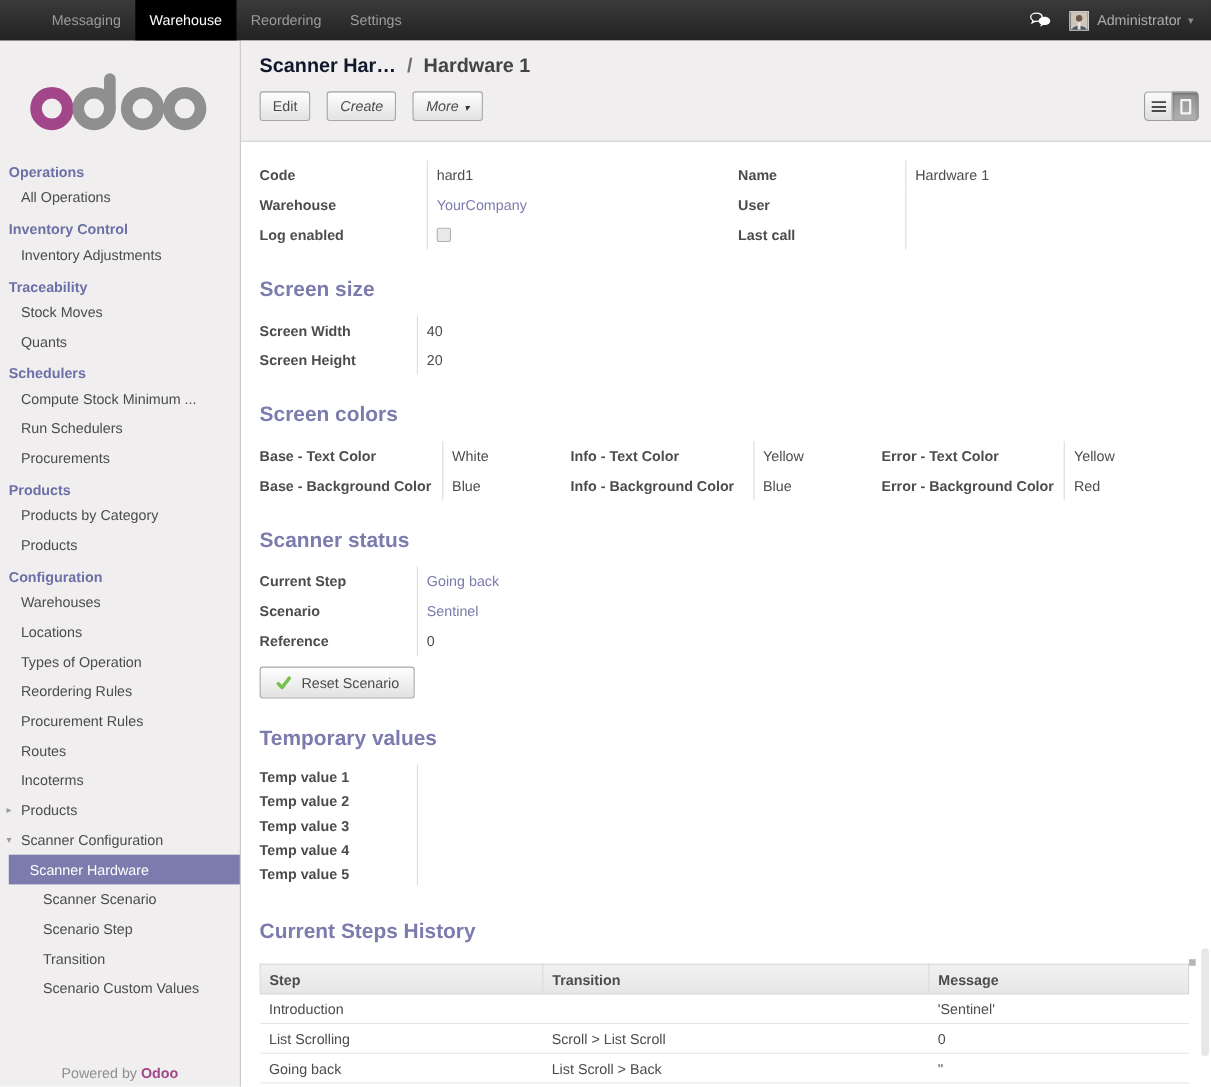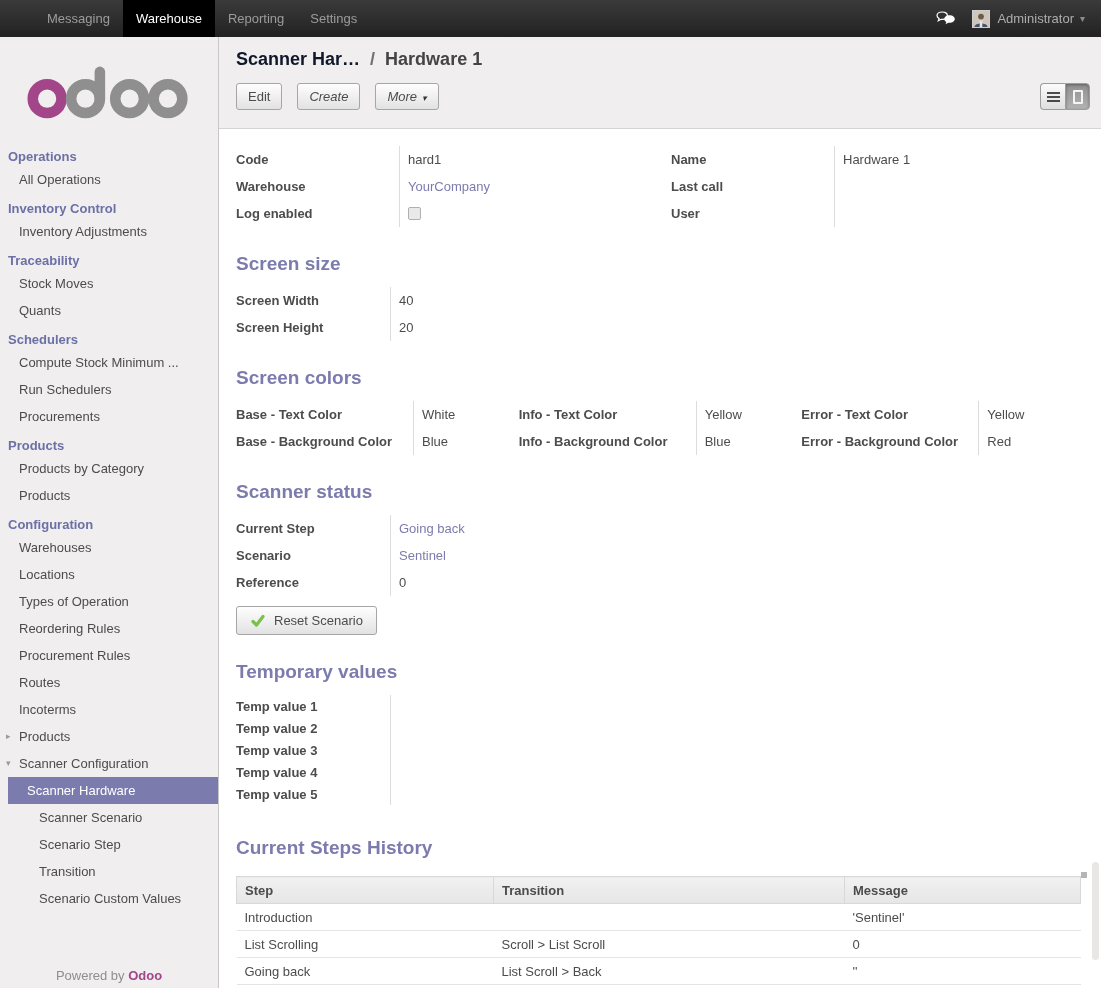--- a/index.html
+++ b/index.html
@@ -61,21 +61,21 @@
   .vs-btn.active { border-radius:0 4px 4px 0; background:linear-gradient(#8f8f8f,#b3b3b3); box-shadow:inset 0 1px 3px rgba(0,0,0,.35); }
   .list-glyph { width:13px; height:10px; background:repeating-linear-gradient(#4a4a4a 0 2px, transparent 2px 4px); }
   .form-glyph { width:10px; height:14px; border:2px solid #f4f4f4; border-radius:1px; }
 
   
   .content { flex:1; padding:17px 17px 0; position:relative; overflow:hidden; }
   .gen { display:flex; }
   .gen .o-group { width:420px; margin-right:15px; }
   .gen .o-group:last-child { flex:1; margin-right:0; }
   .gen .flabel { width:152px; }
-  .frow { display:flex; height:27px; align-items:center;gap:11px; }
+  .frow { display:flex; height:27px; align-items:center; }
   .flabel { width:143px; font-weight:bold; flex:none; }
   .fvalue { flex:1; border-left:1px solid #dcdcdc; padding-left:8px; align-self:stretch; display:flex; align-items:center; min-width:0; }
   .link { color:#7c7bad; cursor:pointer; }
   .cb { width:13px; height:13px; border:1px solid #b0b0b0; background:#e9e9e9; border-radius:2px; display:inline-block; cursor:pointer; }
   .stitle { font-size:19px; color:#7c7bad; margin:26px 0 12px; font-weight:bold; }
   .sbody { display:flex; }
   .o-group { width:420px; }
   .sec-screen-colors .o-group { flex:1 1 0; width:auto; }
   .sec-screen-colors .flabel { width:166px; }
   .sec-temporary-values .frow { height:22px; }
@@ -93,21 +93,21 @@
   .corner { position:absolute; top:-4px; right:-7px; width:6px; height:6px; background:#b5b5b5; }
   .scroll-thumb { position:absolute; right:2px; top:862px; width:7px; height:98px; background:#e9e6e6; border-radius:4px; cursor:pointer; }
 </style>
 </head>
 <body>
 
 <div class="topbar">
   <div id="topbar-menus" style="display:flex">
       <div class="menu-item">Messaging</div>
       <div class="menu-item active">Warehouse</div>
-      <div class="menu-item">Reporting</div>
+      <div class="menu-item">Reordering</div>
       <div class="menu-item">Settings</div>
     </div>
   <div class="topbar-right">
     <span class="chat-icon">
       <svg width="20" height="15" viewBox="0 0 20 15">
         <path d="M6.2 1C3.3 1 1 2.6 1 4.6c0 1.2.8 2.3 2.1 3L2.3 9.8l2.8-1.5c.4.1.7.1 1.1.1 2.9 0 5.2-1.6 5.2-3.9S9.1 1 6.2 1z" fill="none" stroke="#fff" stroke-width="1.2"></path>
         <path d="M13.4 4.2c3 0 5.4 1.6 5.4 3.8 0 2.1-2.4 3.8-5.4 3.8-.3 0-.7 0-1-.1l-2.9 1.6.9-2.2c-1.3-.7-2.1-1.8-2.1-3.1 0-2.2 2.3-3.8 5.1-3.8z" fill="#fff"></path>
       </svg>
     </span>
     <span class="avatar">
@@ -213,25 +213,25 @@
                 <span class="cb"></span>
               </div>
             </div>
           </div>
         <div class="o-group" id="gen-right">
             <div class="frow">
               <div class="flabel">Name</div>
               <div class="fvalue">Hardware 1</div>
             </div>
             <div class="frow">
+              <div class="flabel">User</div>
+              <div class="fvalue"></div>
+            </div>
+            <div class="frow">
               <div class="flabel">Last call</div>
-              <div class="fvalue"></div>
-            </div>
-            <div class="frow">
-              <div class="flabel">User</div>
               <div class="fvalue"></div>
             </div>
           </div>
       </div>
 
       <div id="sections">
           <section class="fsection sec-screen-size">
             <h2 class="stitle">Screen size</h2>
             <div class="sbody">
               <div class="o-group">

